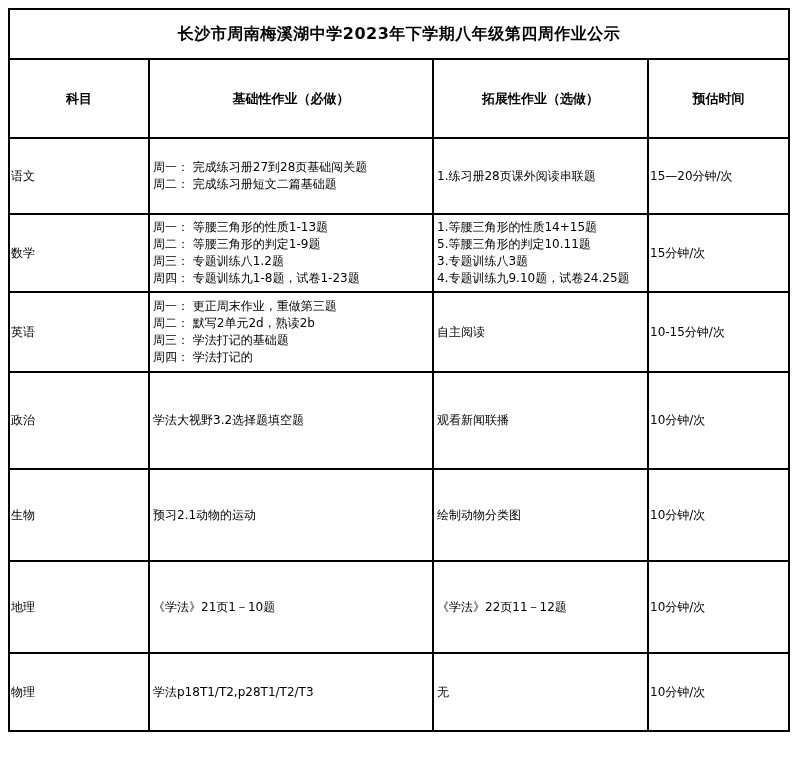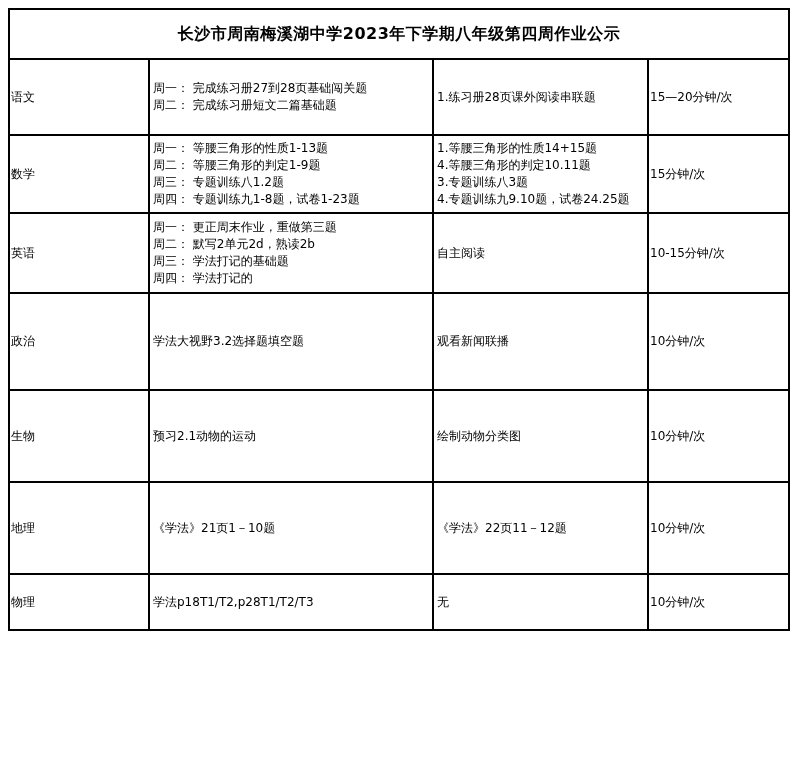--- a/index.html
+++ b/index.html
@@ -66,20 +66,26 @@
       <col style="width:284px">
       <col style="width:215px">
       <col style="width:141px">
     </colgroup>
 
     <tbody>
         <tr style="height:50px">
       <td class="title-cell" colspan="4">长沙市周南梅溪湖中学2023年下学期八年级第四周作业公示</td>
     </tr>
 
+    <tr style="height:79px">
+      <th class="col-header">科目</th>
+      <th class="col-header">基础性作业（必做）</th>
+      <th class="col-header">拓展性作业（选做）</th>
+      <th class="col-header">预估时间</th>
+    </tr>
 
     <tr style="height:76px">
       <td class="subject-cell">语文</td>
       <td class="basic-cell">
         <div class="hw-line">周一： 完成练习册27到28页基础闯关题</div>
         <div class="hw-line">周二： 完成练习册短文二篇基础题</div>
       </td>
       <td class="extended-cell">
         <div class="hw-line">1.练习册28页课外阅读串联题</div>
       </td>
@@ -89,21 +95,21 @@
     <tr style="height:78px">
       <td class="subject-cell">数学</td>
       <td class="basic-cell">
         <div class="hw-line">周一： 等腰三角形的性质1-13题</div>
         <div class="hw-line">周二： 等腰三角形的判定1-9题</div>
         <div class="hw-line">周三： 专题训练八1.2题</div>
         <div class="hw-line">周四： 专题训练九1-8题，试卷1-23题</div>
       </td>
       <td class="extended-cell">
         <div class="hw-line">1.等腰三角形的性质14+15题</div>
-        <div class="hw-line">4.等腰三角形的判定10.11题</div>
+        <div class="hw-line">5.等腰三角形的判定10.11题</div>
         <div class="hw-line">3.专题训练八3题</div>
         <div class="hw-line">4.专题训练九9.10题，试卷24.25题</div>
       </td>
       <td class="time-cell">15分钟/次</td>
     </tr>
 
     <tr style="height:80px">
       <td class="subject-cell">英语</td>
       <td class="basic-cell">
         <div class="hw-line">周一： 更正周末作业，重做第三题</div>
@@ -144,21 +150,21 @@
       <td class="subject-cell">地理</td>
       <td class="basic-cell">
         <div class="hw-line">《学法》21页1－10题</div>
       </td>
       <td class="extended-cell">
         <div class="hw-line">《学法》22页11－12题</div>
       </td>
       <td class="time-cell">10分钟/次</td>
     </tr>
 
-    <tr style="height:56px">
+    <tr style="height:78px">
       <td class="subject-cell">物理</td>
       <td class="basic-cell">
         <div class="hw-line">学法p18T1/T2,p28T1/T2/T3</div>
       </td>
       <td class="extended-cell">
         <div class="hw-line">无</div>
       </td>
       <td class="time-cell">10分钟/次</td>
     </tr>
   </tbody>

